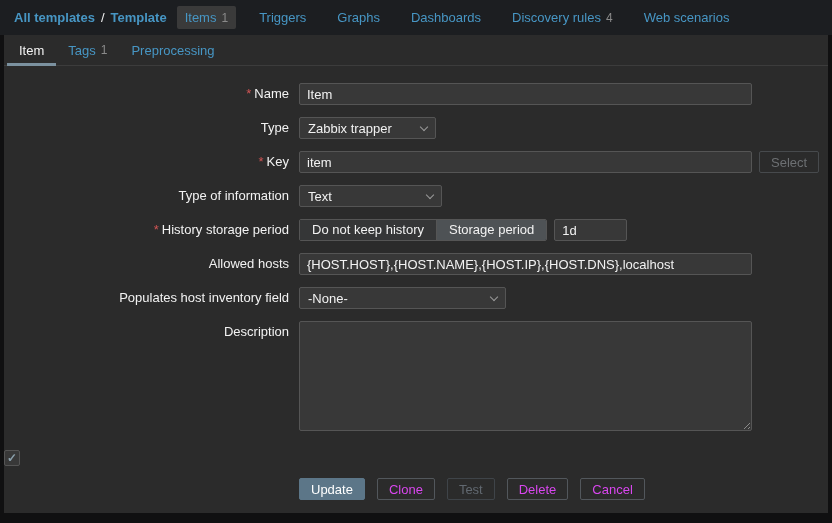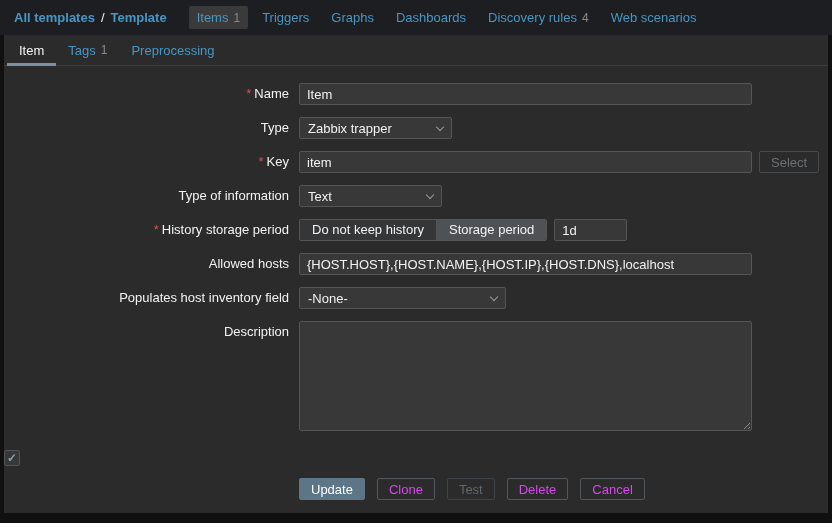--- a/index.html
+++ b/index.html
@@ -17,21 +17,21 @@
   .topnav {
     height:35px;
     background:#1c1e21;
     display:flex;
     align-items:center;
     padding:0 0 0 14px;
     white-space:nowrap;
   }
   .navlink { color:#4796c4; cursor:pointer;font-weight:bold; }
   .nav-sep { color:#f2f2f2; margin:0 6px; }
-  .nav-tabs { display:flex; align-items:center; margin-left:22px; gap:6px; }
+  .nav-tabs { display:flex; align-items:center; margin-left:10px; gap:15px; }
   .nav-tab {
     color:#4796c4;
     padding:4px 8px;
     border-radius:2px;
     cursor:pointer;
     display:flex;
     align-items:center;
     gap:5px;
   }
   .nav-tab.active { background:#3a3a3a; }
@@ -255,21 +255,21 @@
       <div class="field">
         <input class="tinput w-full" type="text" value="Item" style="">
       </div>
     </div>
 
     <div class="form-row">
       <div class="label">
         <span>Type</span>
       </div>
       <div class="field">
-        <div class="select" style="width:153px">
+        <div class="select" style="width:137px">
           <span>Zabbix trapper</span>
           <span class="chev"></span>
         </div>
       </div>
     </div>
 
     <div class="form-row">
       <div class="label">
         <span class="req">*</span><span>Key</span>
       </div>

